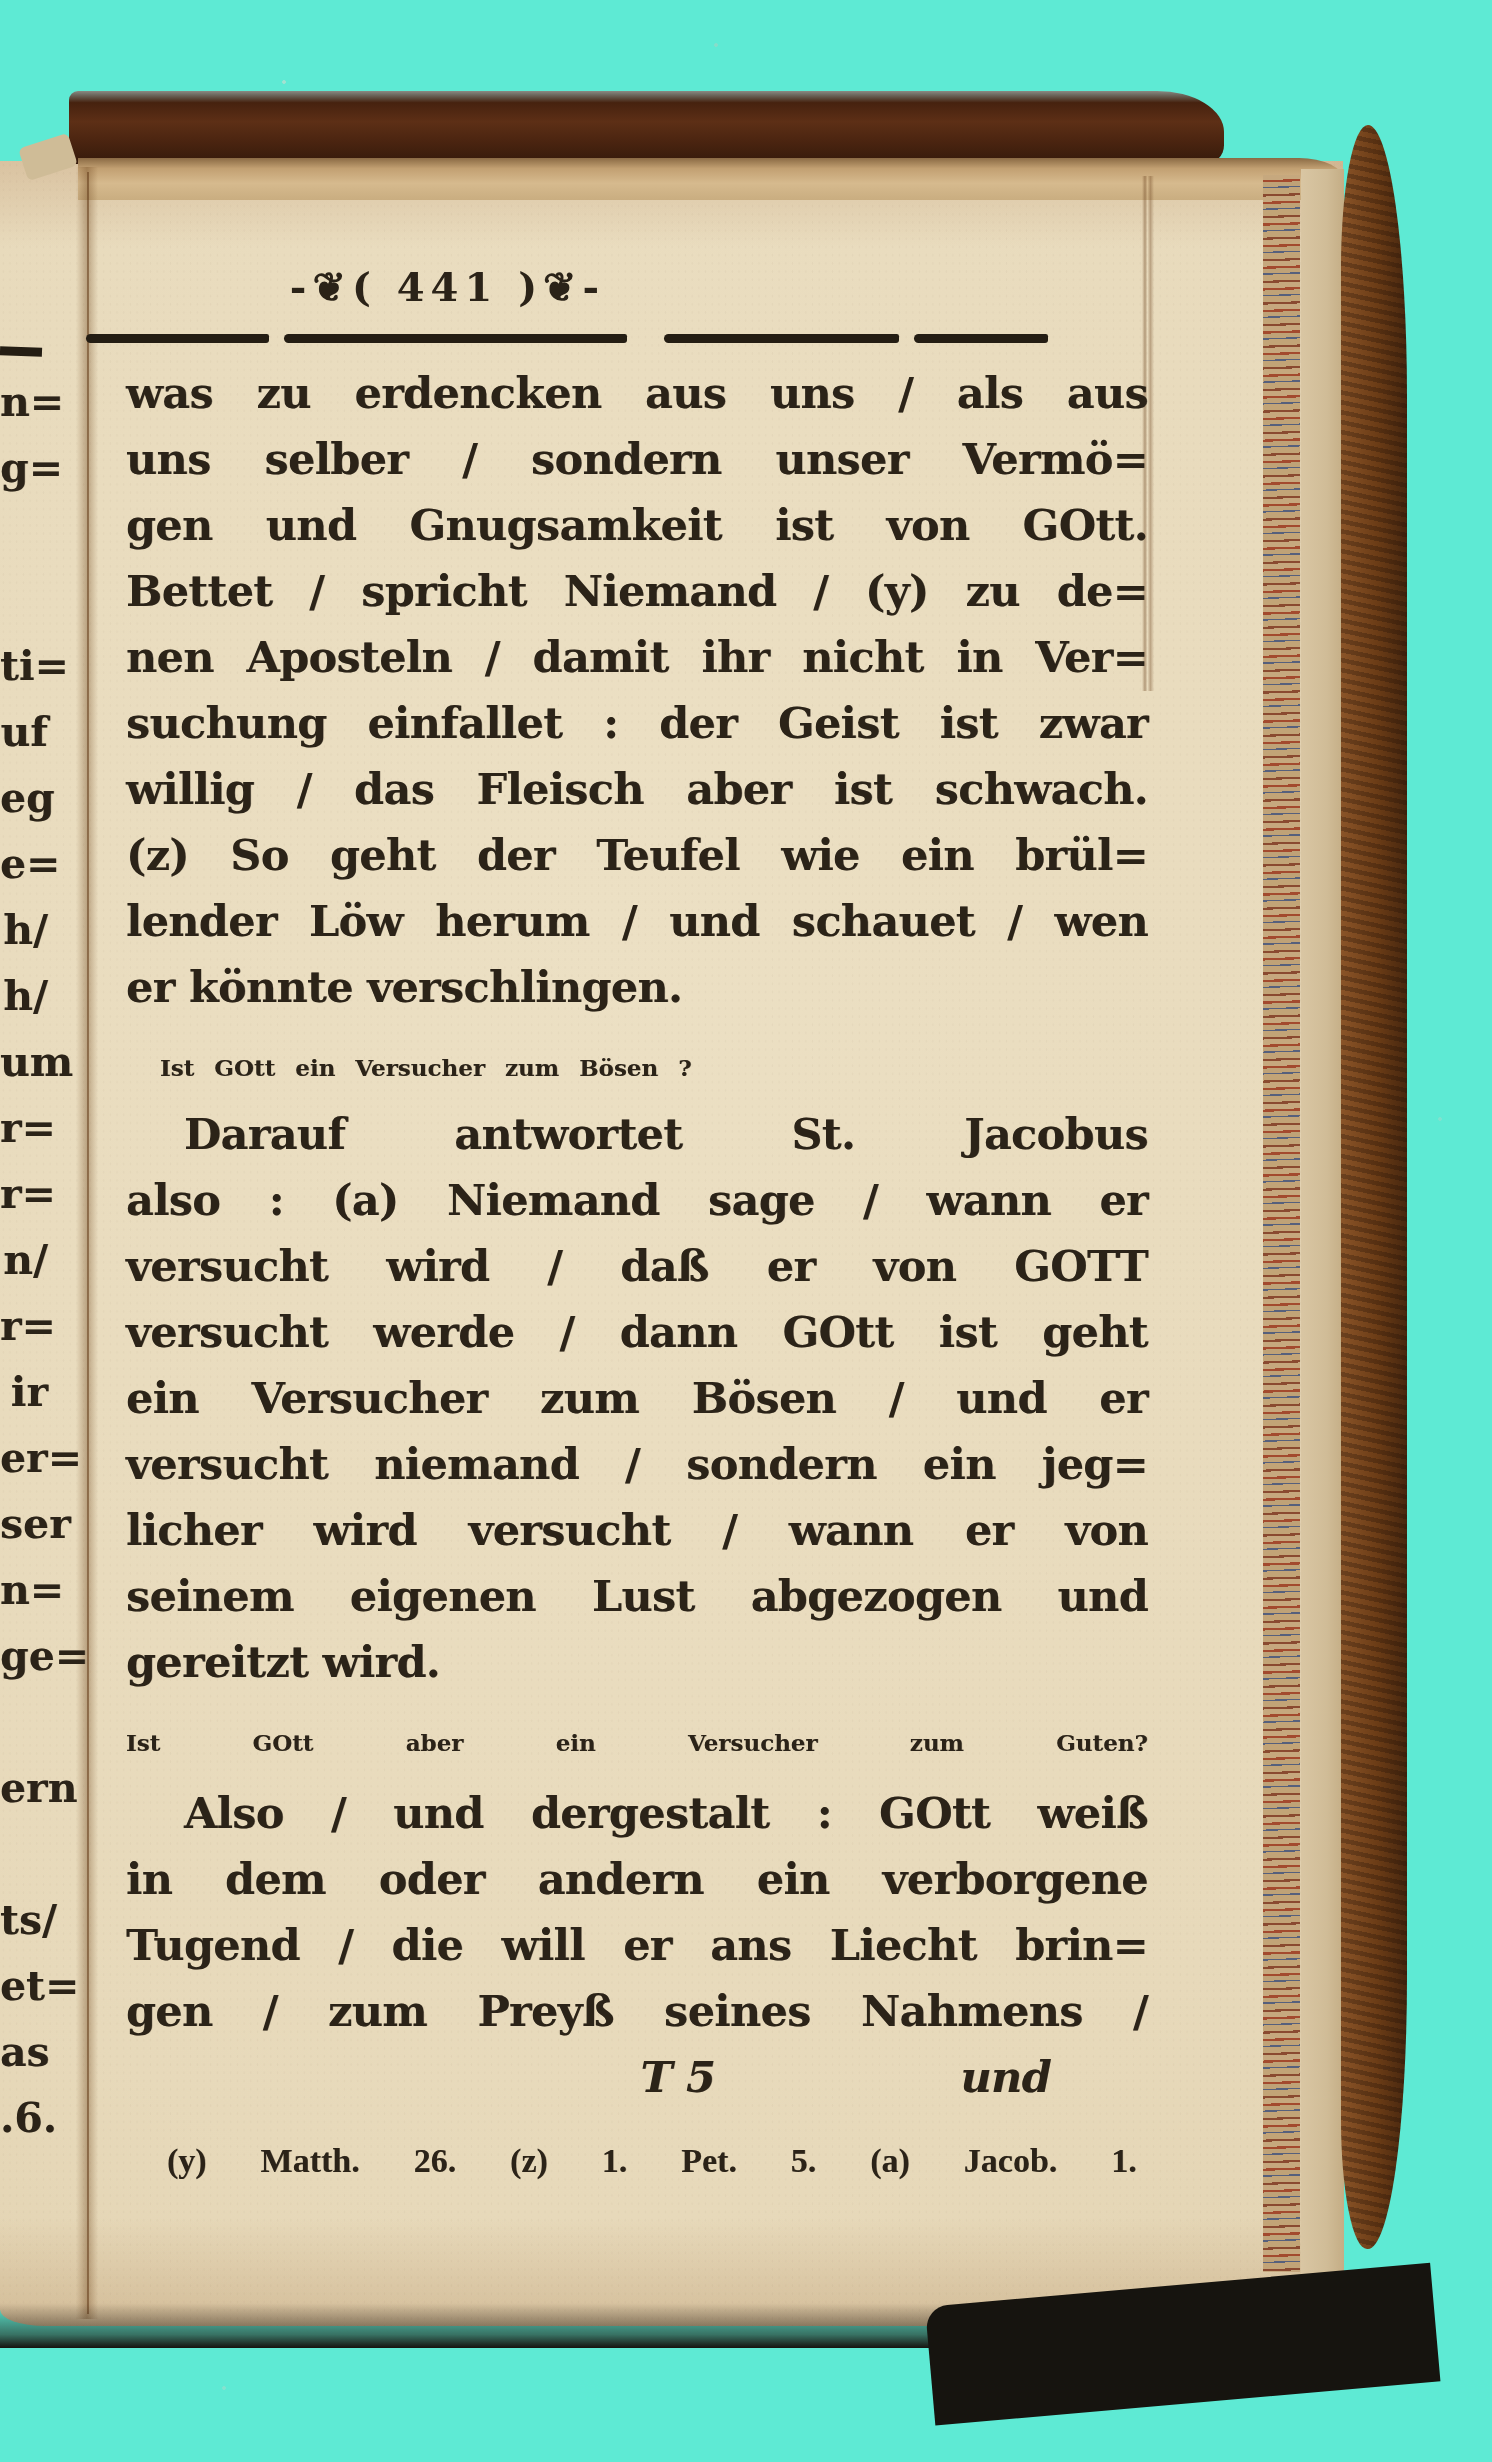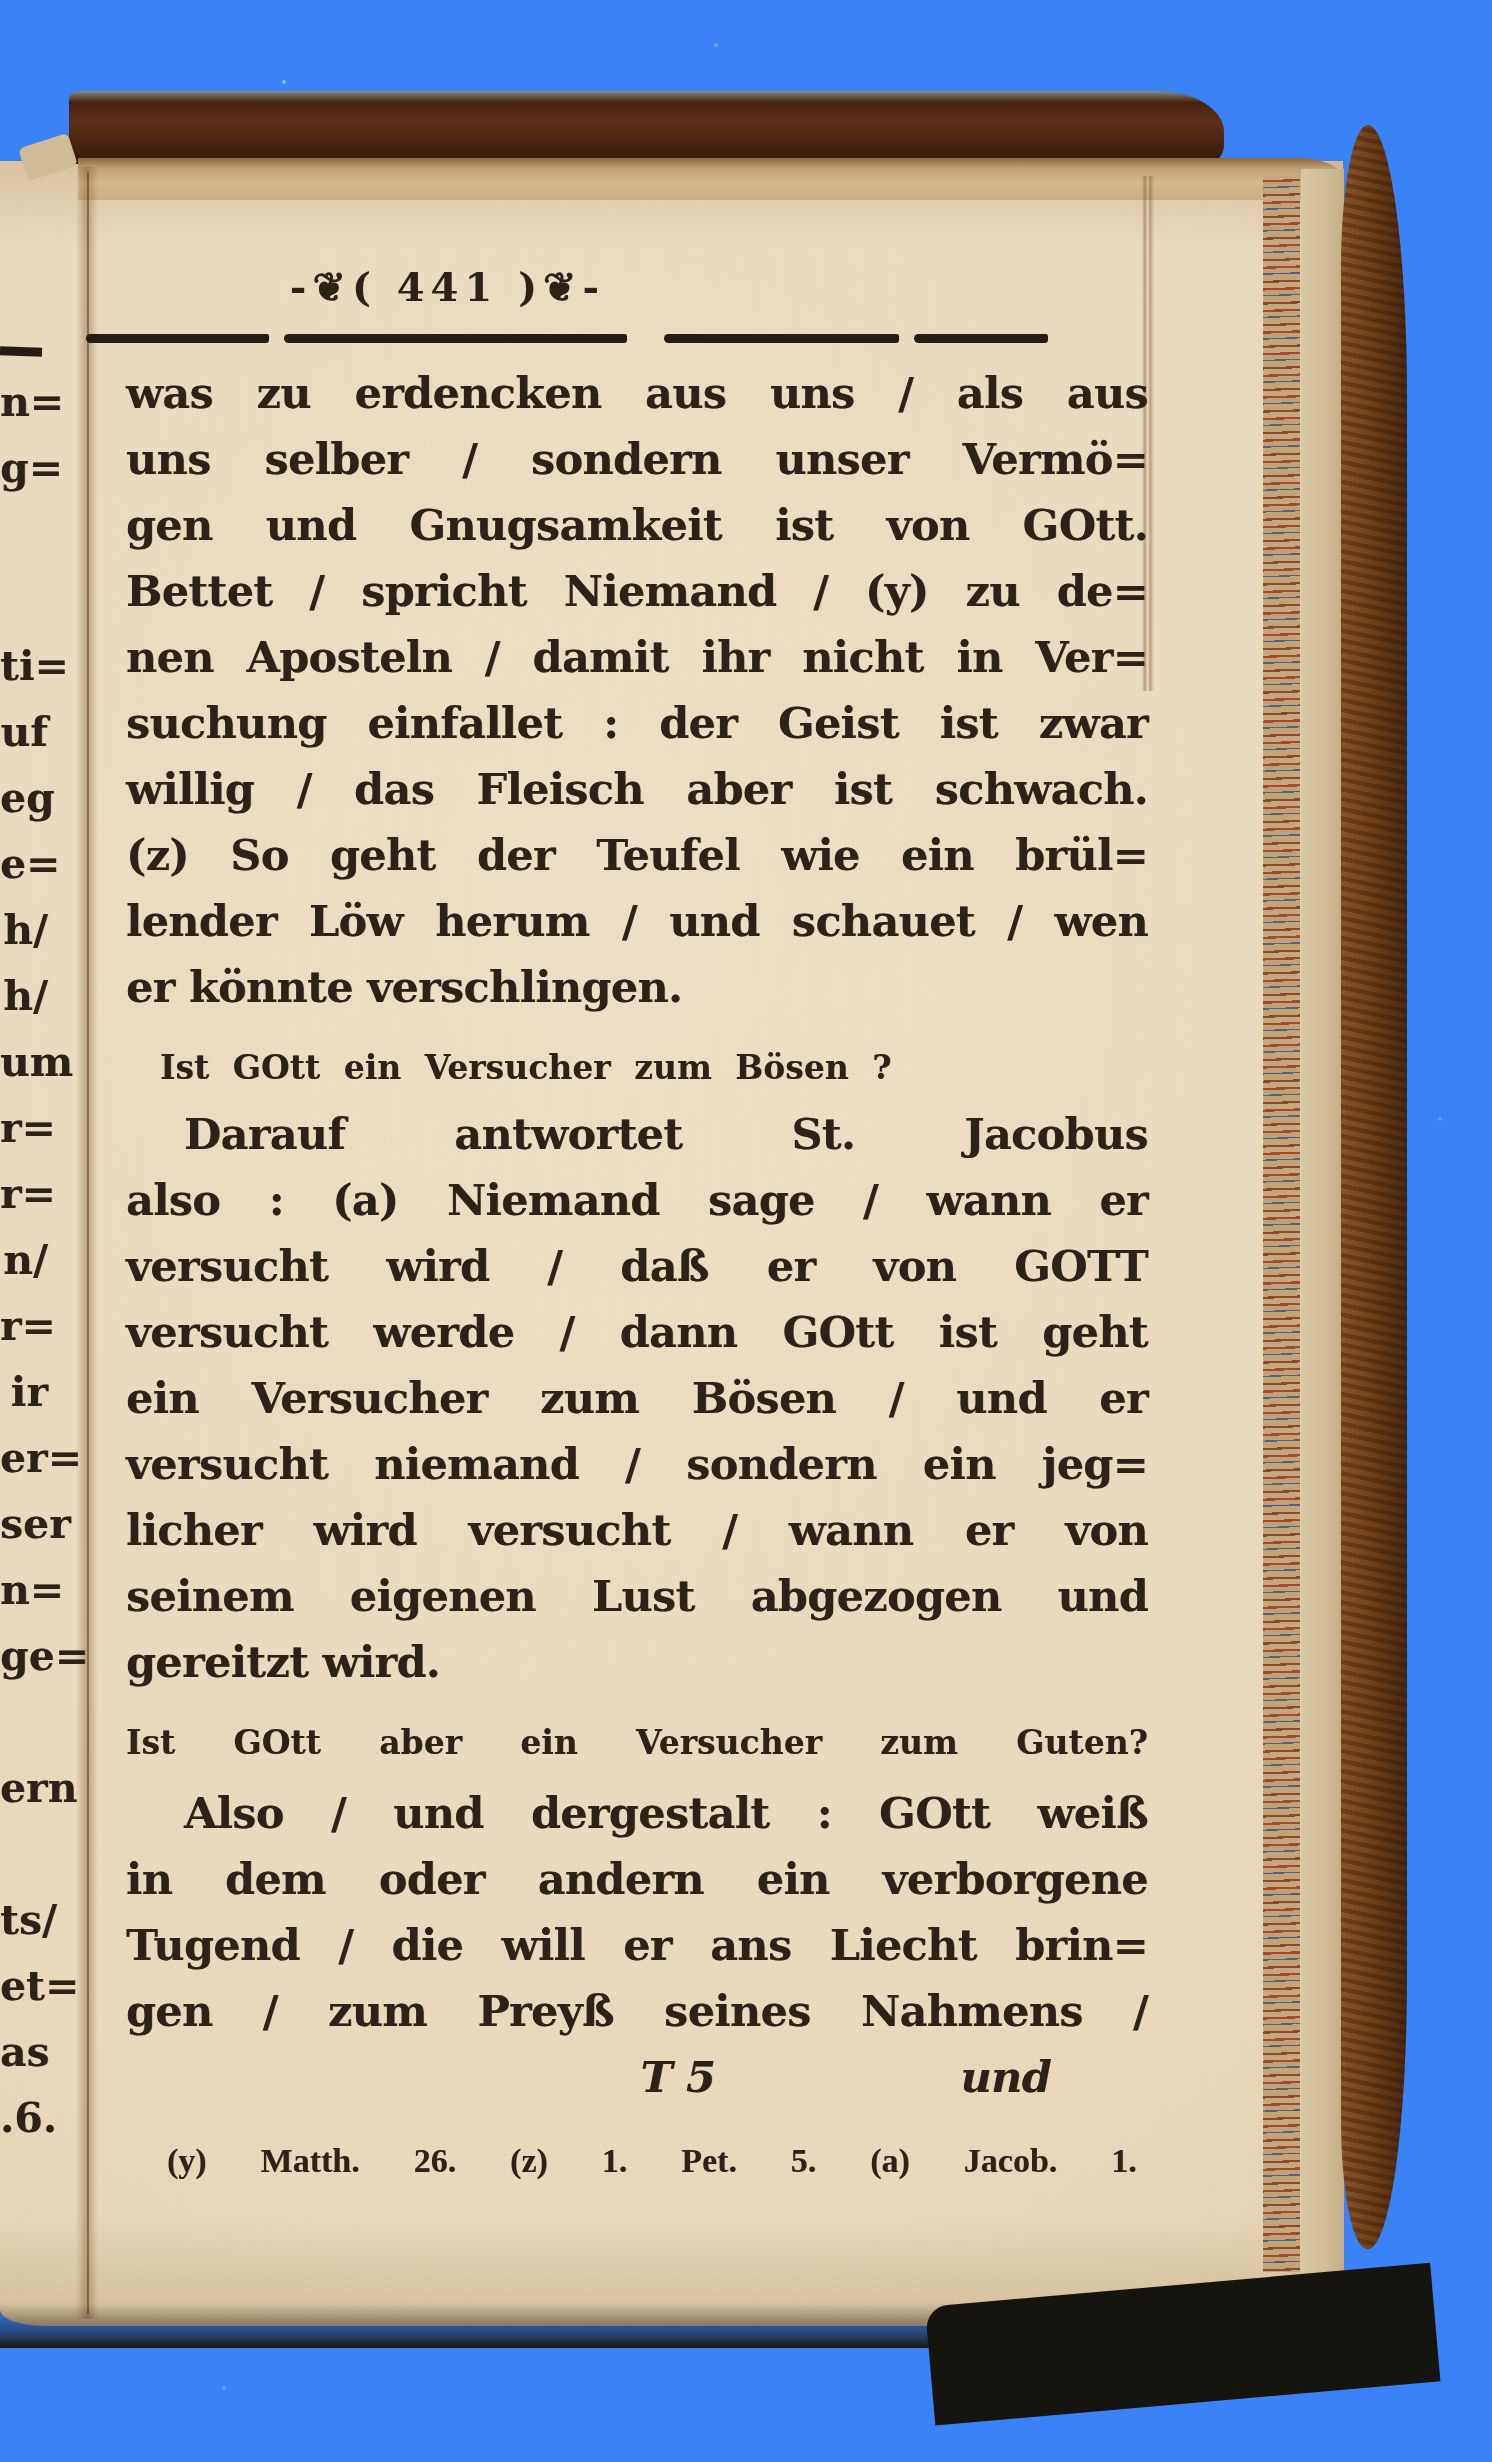--- a/index.html
+++ b/index.html
@@ -1,16 +1,16 @@
 <!DOCTYPE html>
 <html style="font-size:12px"><head>
 <meta charset="utf-8">
 <style>
   html,body{margin:0;padding:0;background:#11100c;}
-  .photo{position:relative;width:1492px;height:2462px;background:#3b82f6;overflow:hidden;
+  .photo{position:relative;width:1492px;height:2462px;background:#5eead4;overflow:hidden;
          font-family:"DejaVu Serif", serif;}
   
   .bg-speckles{position:absolute;inset:0;background-image:
      radial-gradient(circle at 284px 82px, rgba(220,218,205,.55) 0 1.5px, transparent 2.2px),
      radial-gradient(circle at 716px 45px,  rgba(200,198,185,.4)  0 1.5px, transparent 2.2px),
      radial-gradient(circle at 1268px 224px,rgba(210,208,195,.35) 0 1.5px, transparent 2.2px),
      radial-gradient(circle at 1440px 1119px,rgba(210,208,195,.3) 0 1.5px, transparent 2.2px),
      radial-gradient(circle at 224px 2388px,rgba(210,208,195,.35) 0 1.5px, transparent 2.2px);}
   
   .paper{position:absolute;left:0;top:161px;width:1343px;height:2165px;
@@ -71,21 +71,21 @@
   .rule-frag{position:absolute;left:0;top:347px;width:42px;height:9px;background:#241d13;transform:rotate(2deg);}
 
   
   .text-col{position:absolute;left:126px;top:360px;width:1022px;
      font-size:43px;font-weight:bold;line-height:66px;letter-spacing:-0.7px;
      text-shadow:0.4px 0.4px 0 rgba(40,30,20,.4);}
   .ln{height:66px;white-space:nowrap;}
   .j{white-space:normal;text-align:justify;text-align-last:justify;}
   .end{text-align:left;}
   .ind{padding-left:58px;}
-  .q{font-size:33px;margin-top:15px;letter-spacing:0;}
+  .q{font-size:23px;margin-top:15px;letter-spacing:0;}
   .q1{padding-left:34px;word-spacing:12px;}
   .jq{text-align:justify;text-align-last:justify;}
   .m8{margin-top:4px;}
   .sig-row{position:relative;height:66px;font-style:italic;}
   .sig{position:absolute;left:54%;transform:translateX(-50%);}
   .catch{position:absolute;right:97px;}
   .footnote{margin-top:18px;height:66px;font-family:"Liberation Serif", serif;font-size:34px;
      letter-spacing:0;text-align:justify;text-align-last:justify;padding-left:41px;padding-right:11.2px;}
 
   

